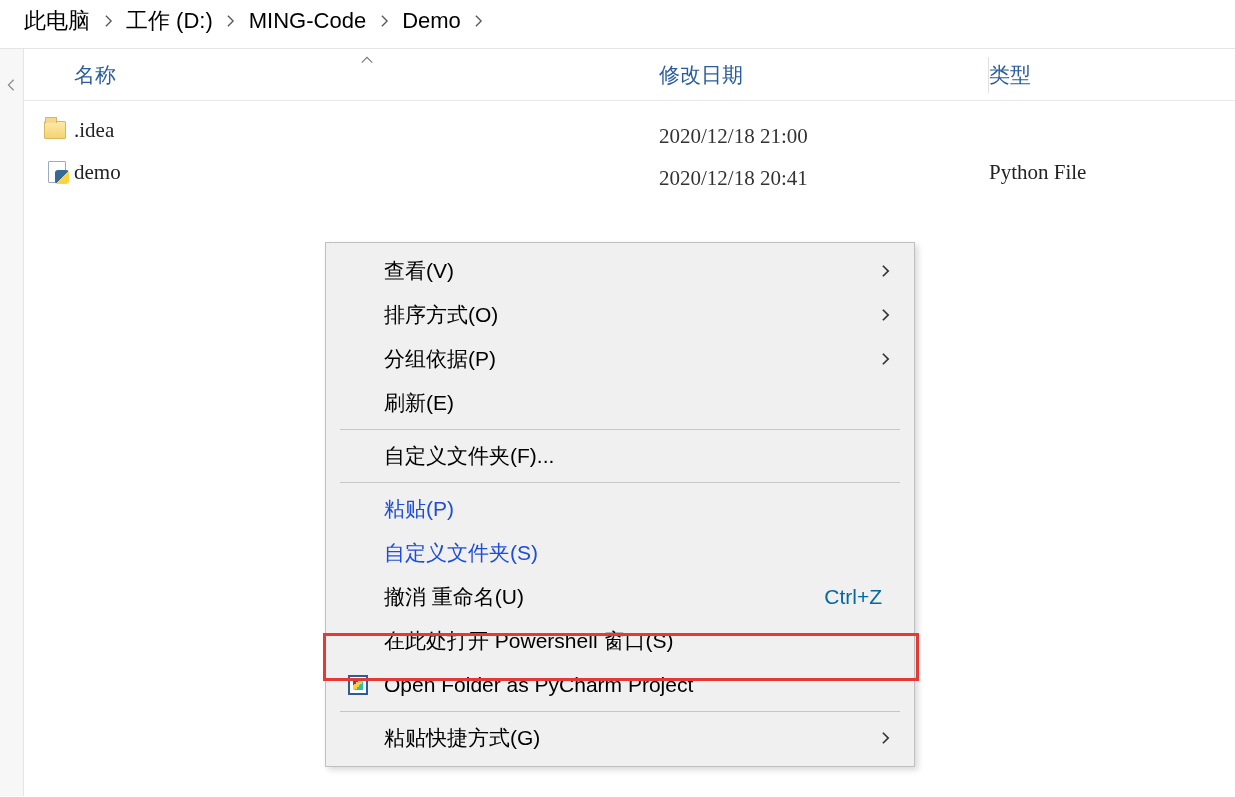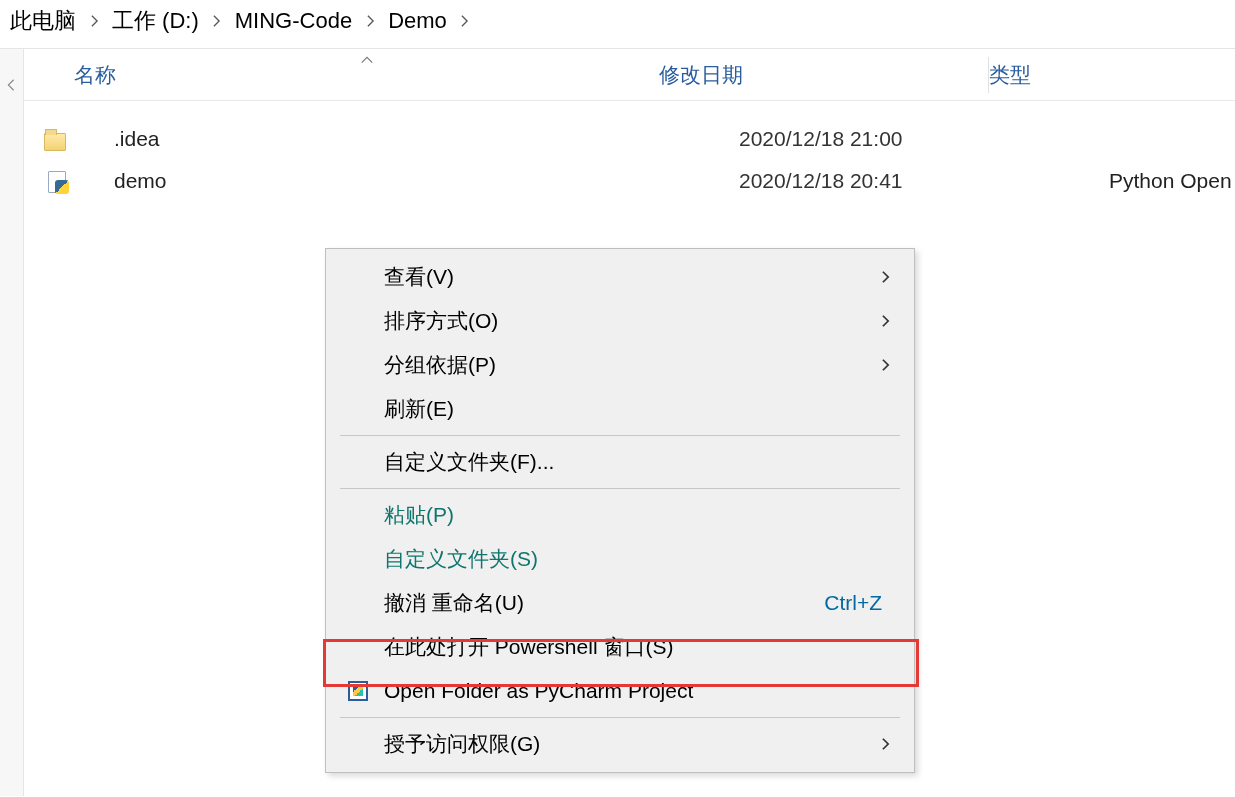--- a/index.html
+++ b/index.html
@@ -11,21 +11,21 @@
       width: 1235px;
       height: 797px;
       overflow: hidden;
       position: relative;
     }
     
     
     .breadcrumb {
       display: flex;
       align-items: center;
-      padding: 6px 6px 12px 6px;
+      padding: 6px 6px 12px 20px;
       border-bottom: 1px solid #e5e5e5;
       font-size: 22px;
       gap: 6px;
     }
     .breadcrumb .crumb {
       padding: 0 4px;
       cursor: pointer;
     }
     .breadcrumb .sep {
       display: inline-flex;
@@ -33,20 +33,21 @@
       justify-content: center;
       width: 16px;
       cursor: pointer;
     }
     .breadcrumb .sep svg { width: 9px; height: 14px; stroke: #555; fill: none; stroke-width: 1.5; }
     
     
     .content {
       display: flex;
       height: calc(100% - 50px);
+      font-family: Liberation Serif, serif;
     }
     .left-gutter {
       width: 24px;
       background: #f7f7f7;
       border-right: 1px solid #e5e5e5;
       position: relative;
     }
     .left-gutter .chev {
       position: absolute;
       top: 26px;
@@ -78,25 +79,24 @@
     .col-name { width: 635px; padding-left: 50px; }
     .col-date { width: 330px; }
     .col-type { flex: 1; }
     .col-sep-v { position:absolute; top:8px; width:1px; height:36px; background:#e0e0e0; } 
     .col-sep-v.v2 { left: 964px; }
     
     
     .files { padding-top: 8px; }
     .file-row {
       display: flex;
-      align-items: flex-end;
+      align-items: center;
       height: 42px;
       font-size: 21px;
       color: #222;
-      gap: 40px;
     }
     .file-row .icon-cell {
       width: 50px;
       display:flex;
       justify-content: flex-end;
       padding-right: 8px;
     }
     .file-row .name-cell { width: 585px; }
     .file-row .date-cell { width: 330px; color:#333;margin-top:12px; }
     .file-row .type-cell { flex:1; }
@@ -131,21 +131,21 @@
       bottom:-2px; right:-4px;
       width:14px; height:14px;
       border-radius:3px;
       background: linear-gradient(135deg,#366a96 50%,#ffd43b 50%);
     }
     
     
     .context-menu {
       position: absolute;
       left: 325px;
-      top: 248px;
+      top: 242px;
       width: 590px;
       background: #f0f0f0;
       border: 1px solid #bfbfbf;
       box-shadow: 3px 3px 6px rgba(0,0,0,0.15);
       padding: 6px 2px;
       font-size: 21px;
     }
     .menu-item {
       display:flex;
       align-items:center;
@@ -154,21 +154,21 @@
       position:relative;
       cursor:default;
     }
     .menu-item .label { flex:1; }
     .menu-item .shortcut { color:#0369a1; padding-right:10px; }
     .menu-item .submenu-arrow {
       width: 14px;
       display:flex;justify-content:center;
     }
     .menu-item .submenu-arrow svg { width: 9px; height:14px; stroke:#333; fill:none; stroke-width:2; }
-    .menu-item.disabled { color:#0f766e; }
+    .menu-item.disabled { color:#1d4ed8; }
     .menu-item .leading-icon {
       position:absolute;
       left: 18px;
       width:24px; height:24px;
       display:flex;align-items:center;justify-content:center;
     }
     .pycharm-box { width:20px; height:20px; background:#fff; border:2px solid #2a5d9e; position:relative;}
     .pycharm-box::after{content:"";position:absolute;inset:3px;background:linear-gradient(135deg,#2a5d9e 30%,#ffc845 30%,#ffc845 60%,#21c7a8 60%);}    
     .menu-sep {
       height:1px;
@@ -236,21 +236,21 @@
           </span>
         <span class="name-cell">.idea</span>
         <span class="date-cell">2020/12/18 21:00</span>
       </div>
       <div class="file-row">
         <span class="icon-cell">
             <span class="pyfile-icon"></span>
           </span>
         <span class="name-cell">demo</span>
         <span class="date-cell">2020/12/18 20:41</span>
-        <span class="type-cell">Python Open</span>
+        <span class="type-cell">Python File</span>
       </div>
     </div>
   </div>
 </div>
 
 <div class="context-menu">
   <div class="menu-item">
     <span class="label">查看(V)</span>
     <span class="submenu-arrow">
         <svg viewBox="0 0 10 16">
@@ -296,21 +296,21 @@
     <span class="label">在此处打开 Powershell 窗口(S)</span>
   </div>
   <div class="menu-item">
     <span class="leading-icon">
         <span class="pycharm-box"></span>
       </span>
     <span class="label">Open Folder as PyCharm Project</span>
   </div>
   <div class="menu-sep"></div>
   <div class="menu-item">
-    <span class="label">授予访问权限(G)</span>
+    <span class="label">粘贴快捷方式(G)</span>
     <span class="submenu-arrow">
         <svg viewBox="0 0 10 16">
           <path d="M2 2 L8 8 L2 14"></path>
         </svg>
       </span>
   </div>
   <div class="highlight-box" style="left:-3px; top:390px; width:596px; height:48px;"></div>
 </div>
 
 </body></html>

